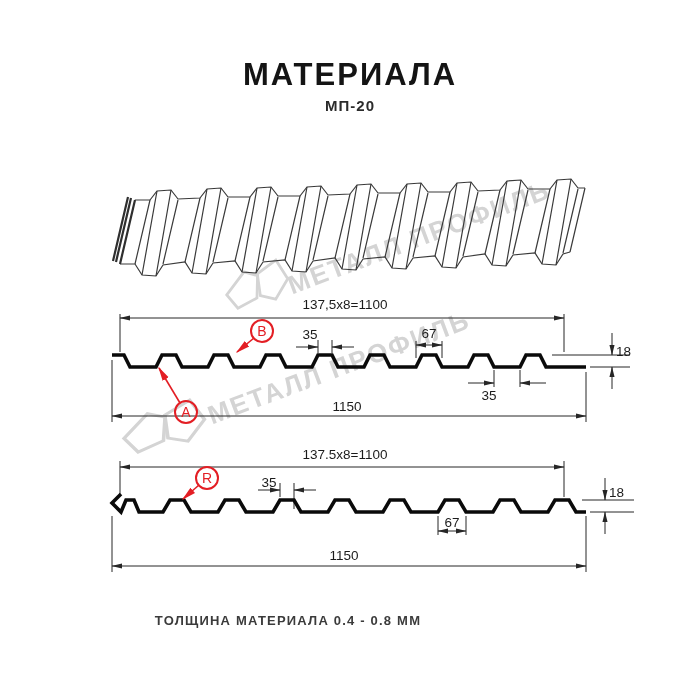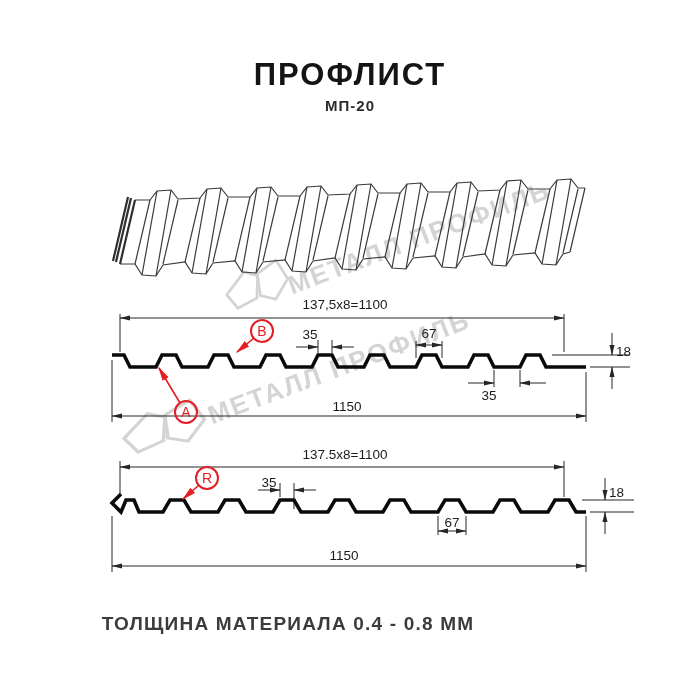--- a/index.html
+++ b/index.html
@@ -3,21 +3,21 @@
 <meta charset="utf-8">
 <style>
   html,body{margin:0;padding:0;background:#ffffff;}
   .page{position:relative;width:700px;height:700px;background:#fff;overflow:hidden;
         font-family:"Liberation Sans", sans-serif;}
   .page-title{position:absolute;top:57px;left:0;width:700px;text-align:center;
         font-size:31px;font-weight:800;letter-spacing:2px;color:#141414;}
   .model-subtitle{position:absolute;top:97px;left:0;width:700px;text-align:center;
         font-size:15px;font-weight:600;letter-spacing:1px;color:#2b2b2b;}
   .thickness-note{position:absolute;top:613px;left:0;width:576px;text-align:center;
-        font-size:19px;font-weight:600;letter-spacing:1.2px;color:#3b3b3b;}
+        font-size:13px;font-weight:600;letter-spacing:1.2px;color:#3b3b3b;}
   .wm-text{position:absolute;height:30px;line-height:30px;white-space:nowrap;
         font-size:26px;font-weight:700;letter-spacing:2px;color:#d4d4d4;
         transform:rotate(-20.5deg);transform-origin:0 100%;}
   .wm-logo{position:absolute;transform:rotate(-8deg);}
   svg{position:absolute;top:0;left:0;}
   svg text{font-family:"Liberation Sans", sans-serif;font-size:13.5px;fill:#1b1b1b;}
   svg text.red{fill:#e31e24;font-size:14px;}
   .dimline{stroke:#262626;stroke-width:1;fill:none;}
   .profline{stroke:#0a0a0a;stroke-width:3.6;fill:none;stroke-linejoin:miter;stroke-linecap:butt;}
   .sheetline{stroke:#3a3a3a;stroke-width:1.2;fill:none;}
@@ -157,17 +157,17 @@
       <path class="profline" d="M121,494 l-9,9 l9,9 l5,-12 h8 l5,12 h24 l7,-12 h14 l7,12 h27 l7,-12 h14 l7,12 h27 l7,-12 h14 l7,12 h27 l7,-12 h14 l7,12 h27 l7,-12 h14 l7,12 h27 l7,-12 h14 l7,12 h27 l7,-12 h14 l7,12 h27 l7,-12 h14 l7,12 h10"></path>
 
       <g>
         <line class="redline" x1="199" y1="485" x2="183" y2="499" marker-end="url(#arrRed)"></line>
         <circle class="redcirc" cx="207" cy="478" r="11"></circle>
         <text class="red" x="207" y="483" text-anchor="middle">R</text>
       </g>
     </g>
   </svg>
 
-  <div class="page-title">ПРОФЛИСТ</div>
+  <div class="page-title">МАТЕРИАЛА</div>
   <div class="model-subtitle">МП-20</div>
   <div class="thickness-note">ТОЛЩИНА МАТЕРИАЛА 0.4 - 0.8 ММ</div>
 
 </div>
 
 </body></html>

